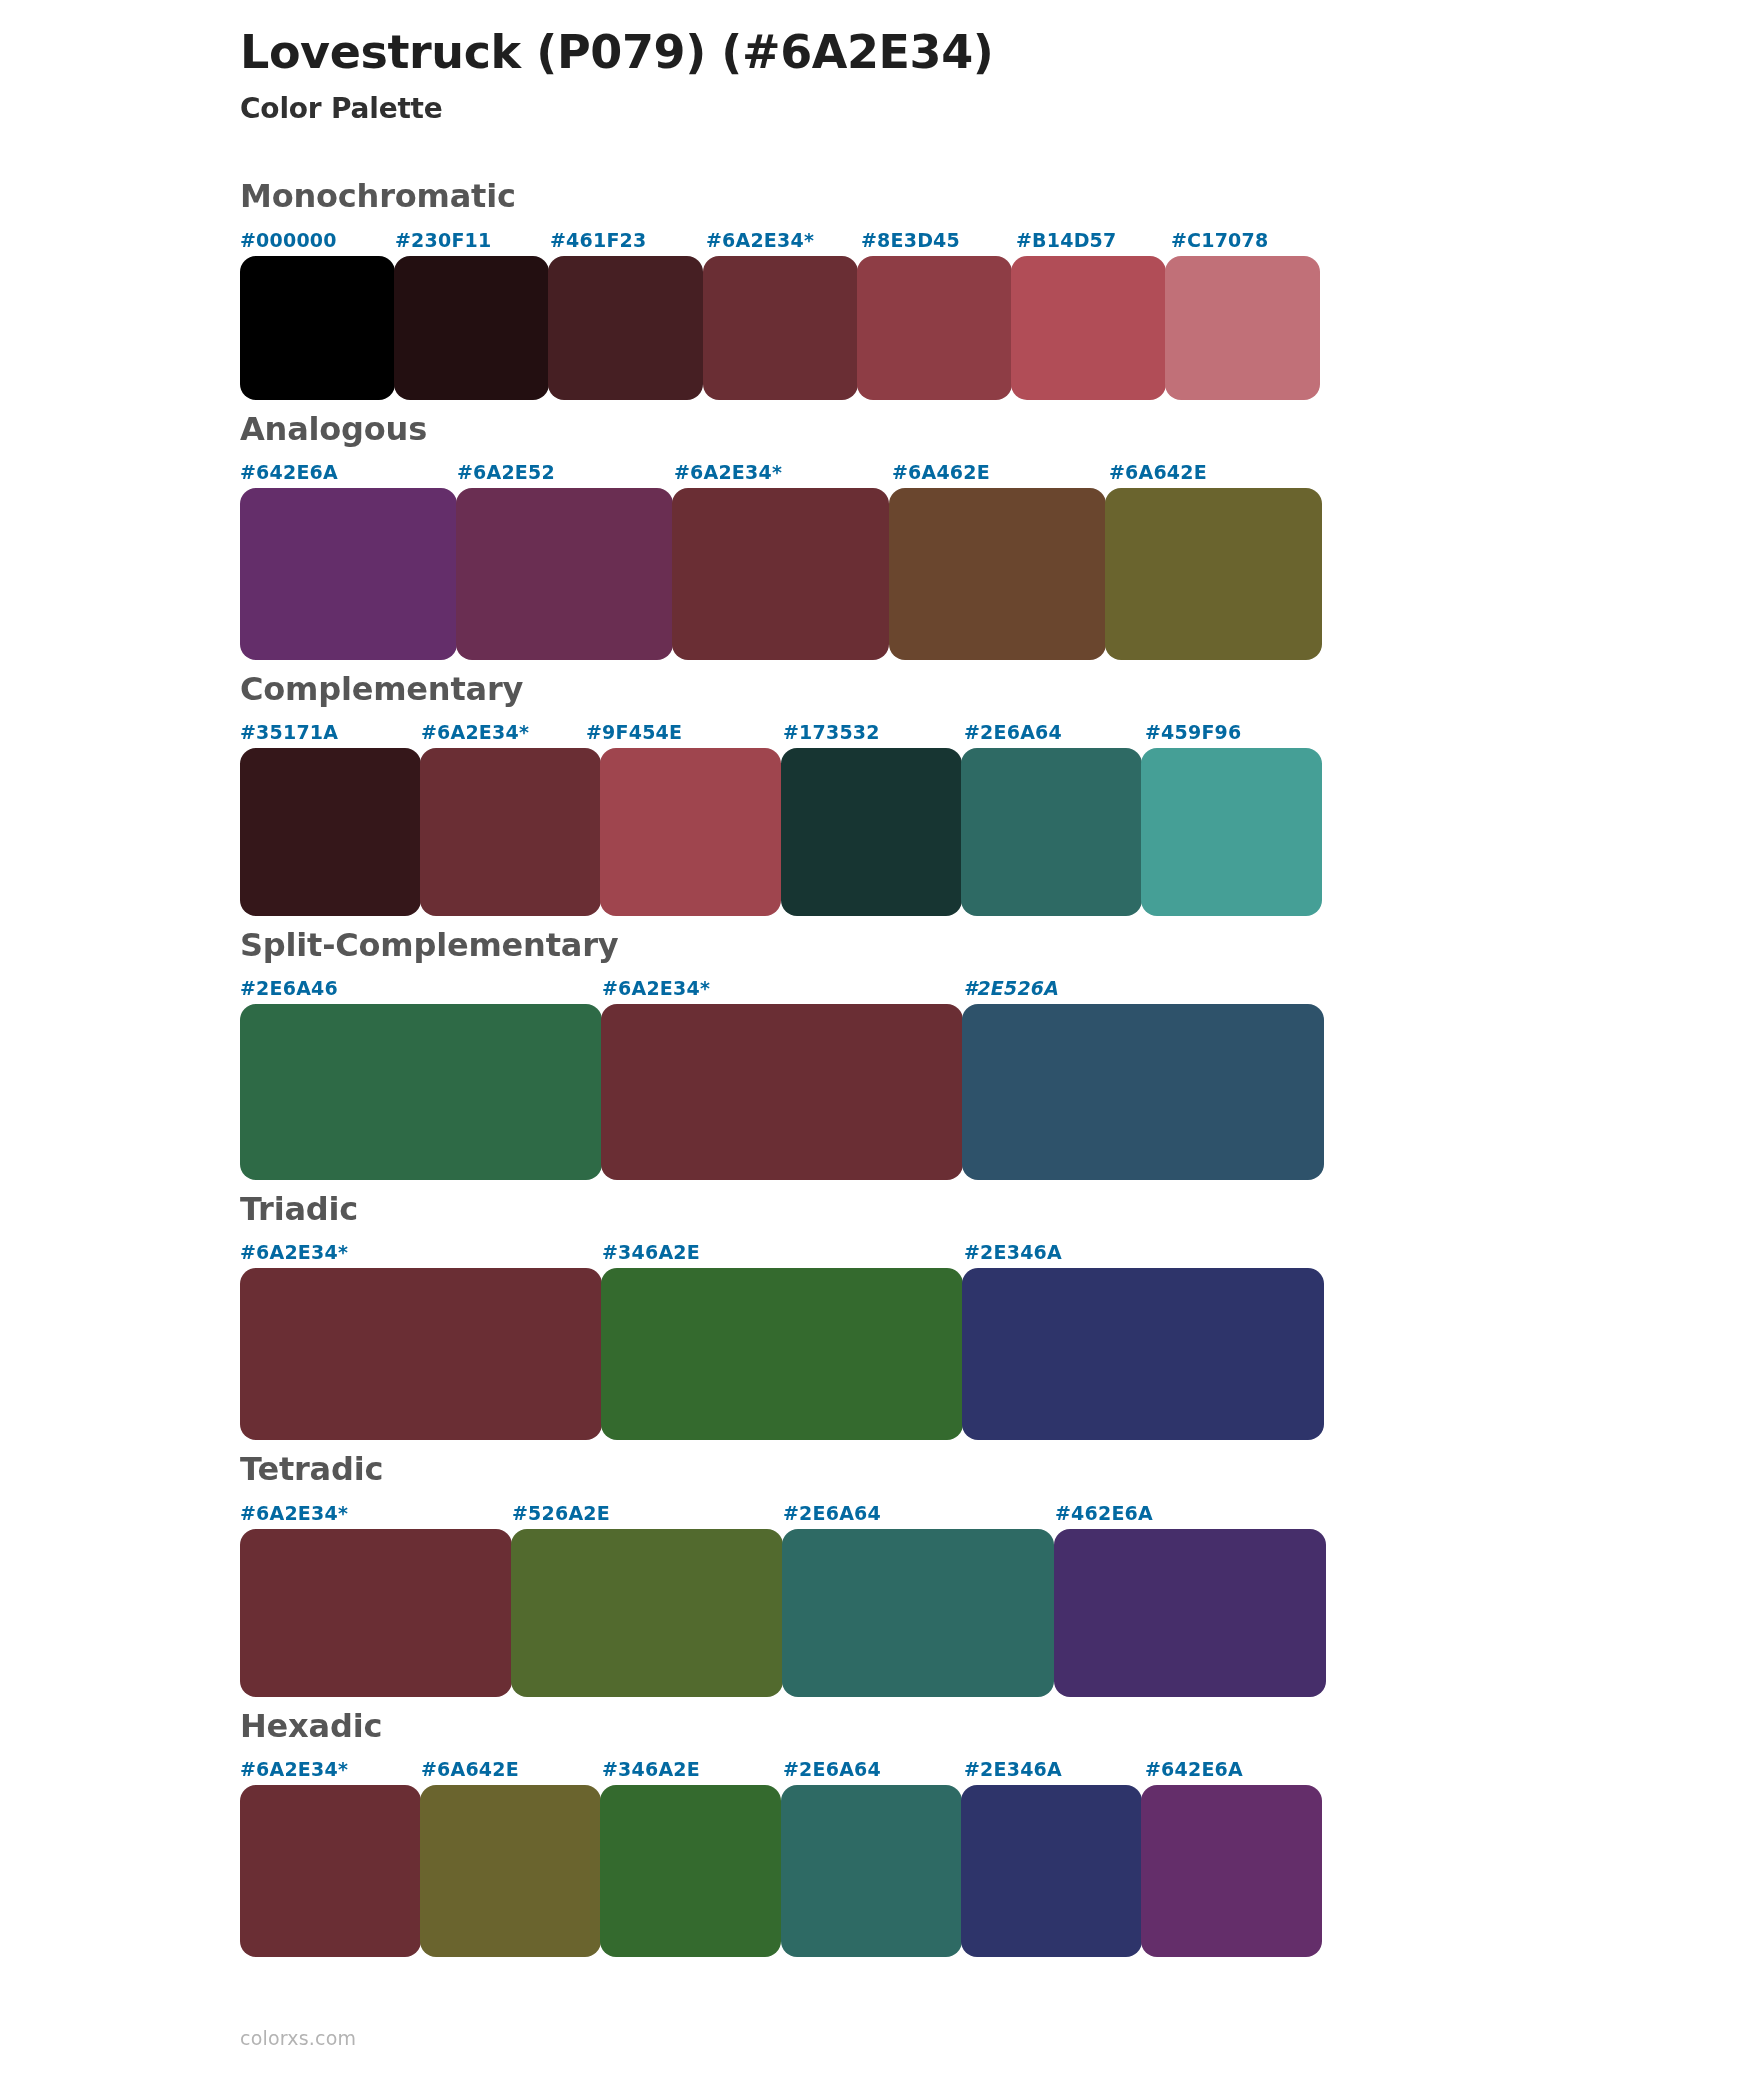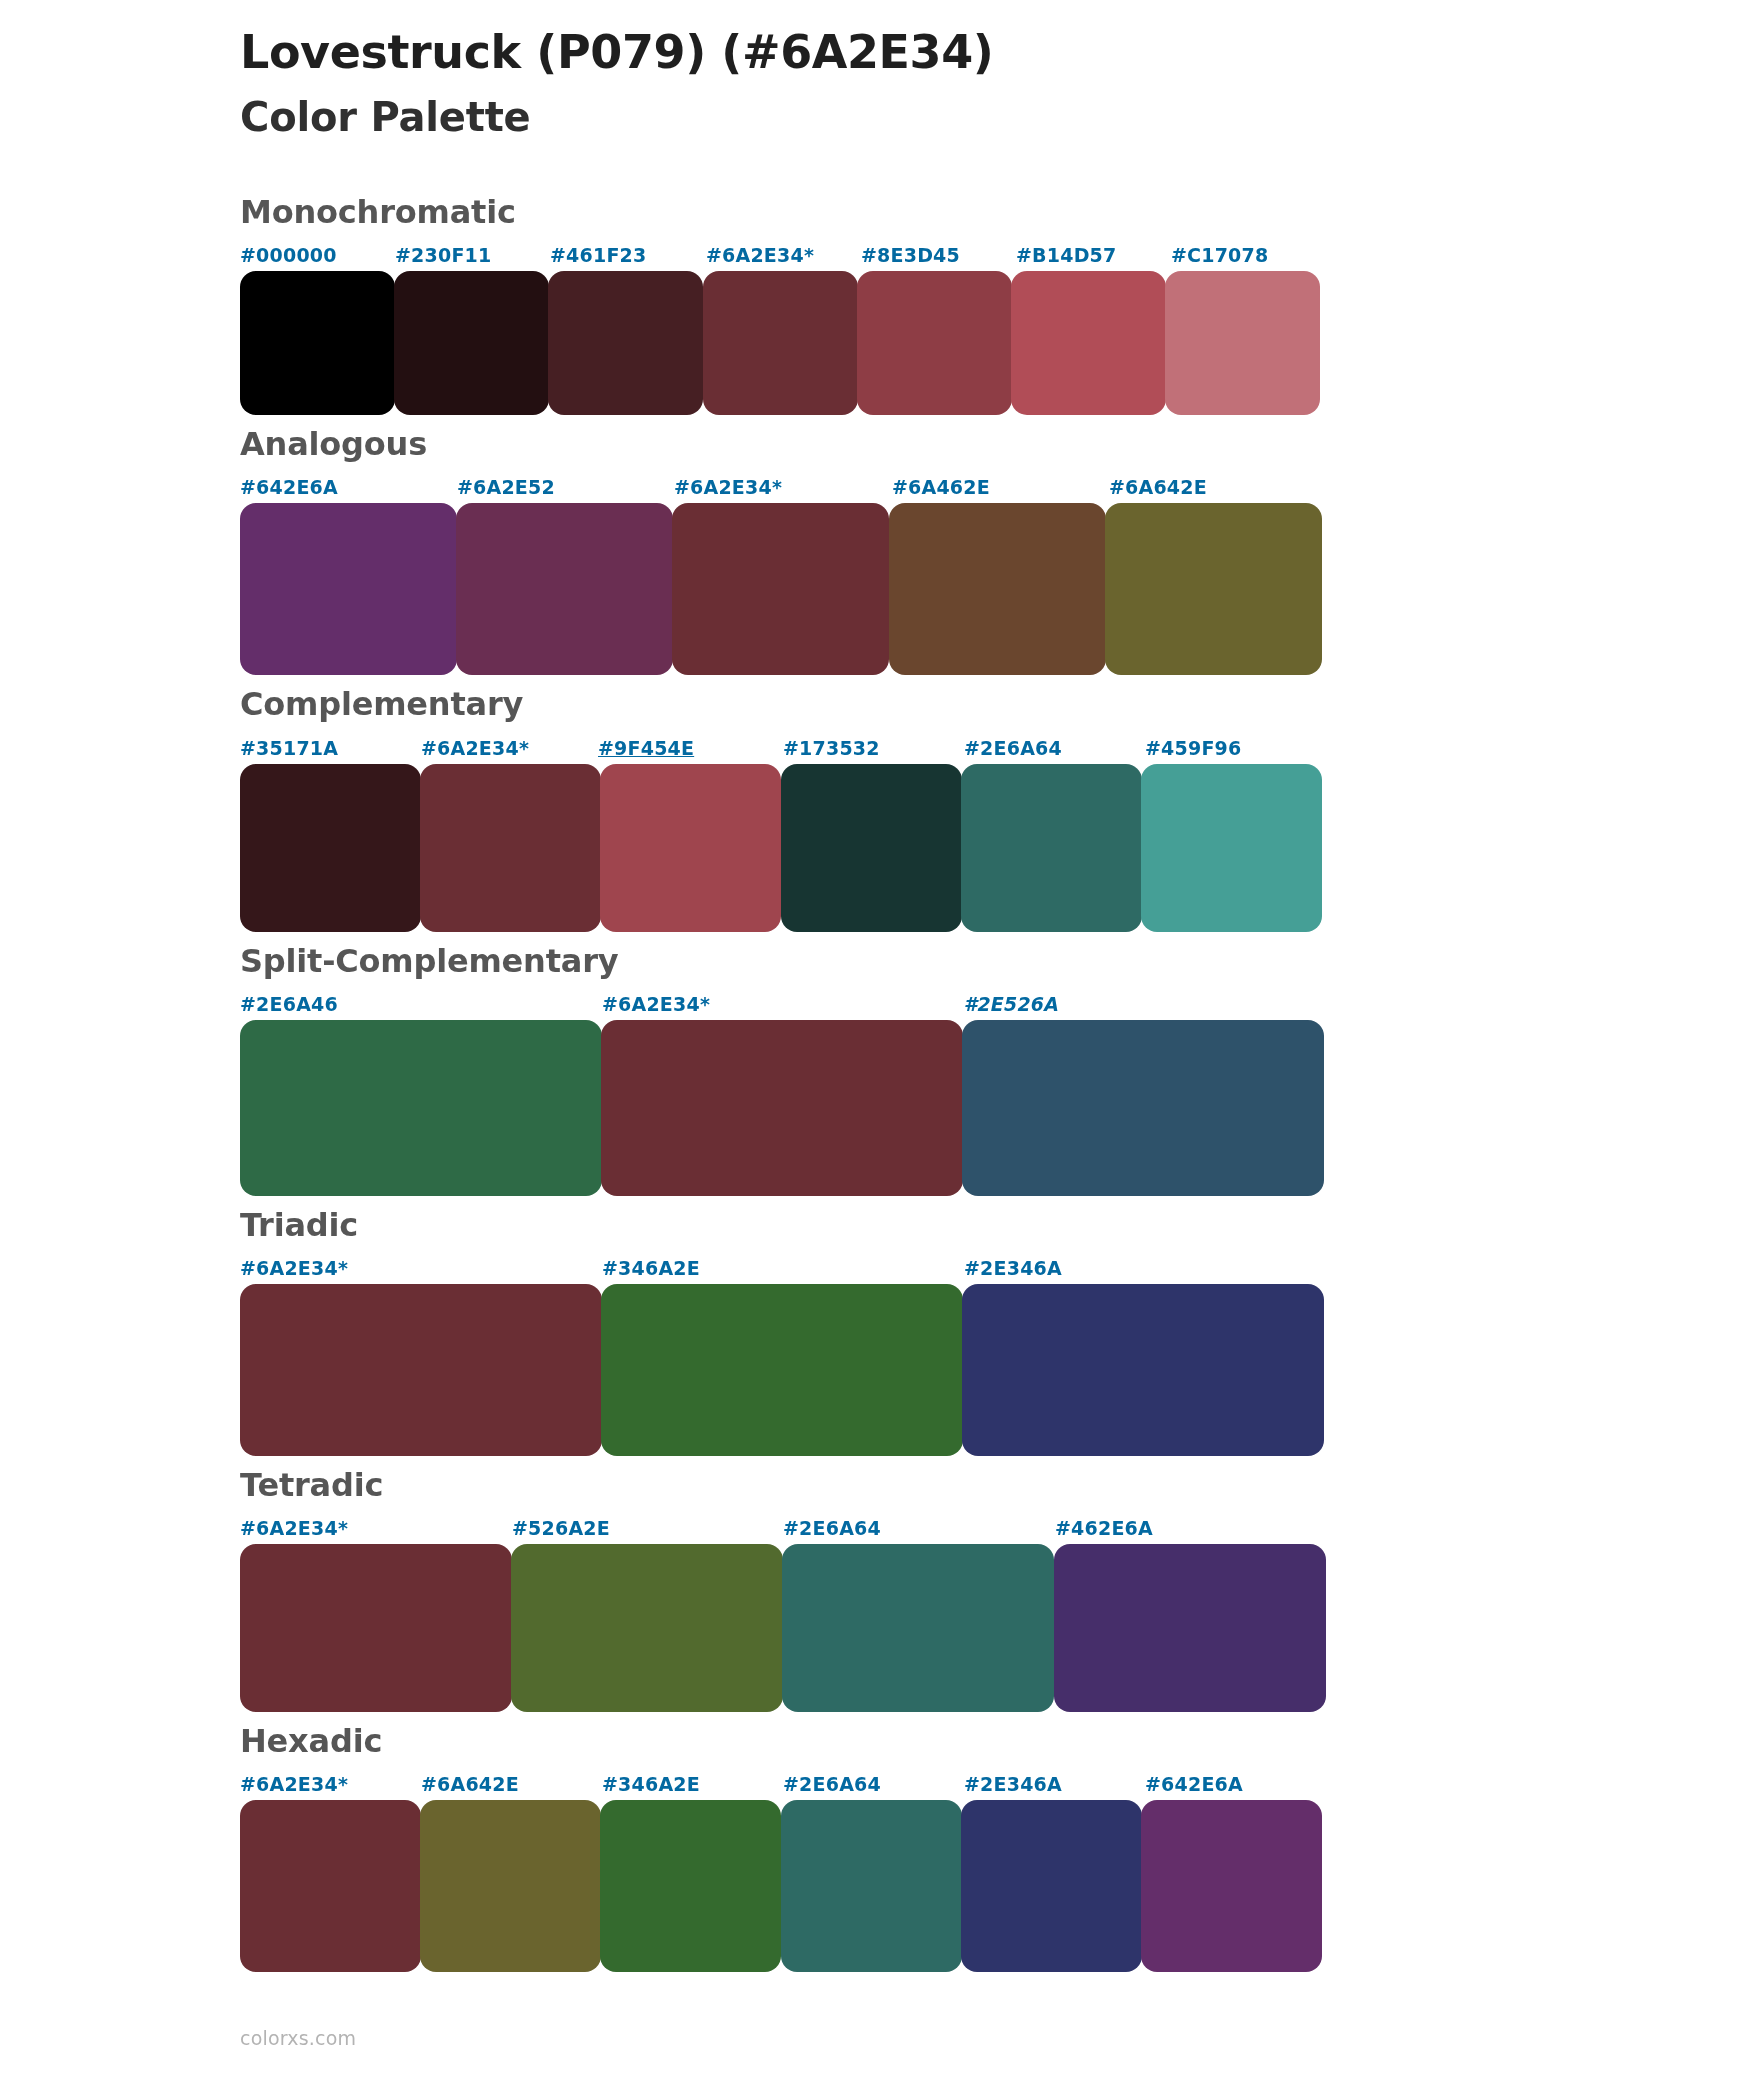--- a/index.html
+++ b/index.html
@@ -30,21 +30,21 @@
   .title {
     font-size: 46px;
     font-weight: 700;
     color: #1f1f1f;
     letter-spacing: -0.4px;
     line-height: 1.25;
     white-space: nowrap;
   }
 
   .subtitle {
-    font-size: 40px;
+    font-size: 28px;
     font-weight: 600;
     color: #303030;
     letter-spacing: -0.2px;
     line-height: 1.3;
     margin-top: 9.6px;
     white-space: nowrap;
   }
 
   .sections {
     margin-top: 50px;
@@ -160,21 +160,21 @@
           <div class="swatch" title="#6A2E34*" style="width: 217px; background: rgb(106, 46, 52); margin-left: -0.8px;"></div>
           <div class="swatch" title="#6A462E" style="width: 217px; background: rgb(106, 70, 46); margin-left: -0.8px;"></div>
           <div class="swatch" title="#6A642E" style="width: 217px; background: rgb(106, 100, 46); margin-left: -0.8px;"></div>
         </div>
       </div>
       <div class="section">
         <div class="section-title">Complementary</div>
         <div class="labels-row">
           <div class="hex-label" style="left: 0px;">#35171A</div>
           <div class="hex-label" style="left: 181px;">#6A2E34*</div>
-          <div class="hex-label" style="left: 358px; text-decoration: underline;">#9F454E</div>
+          <div class="hex-label" style="left: 346px;">#9F454E</div>
           <div class="hex-label" style="left: 543px;">#173532</div>
           <div class="hex-label" style="left: 724px;">#2E6A64</div>
           <div class="hex-label" style="left: 905px;">#459F96</div>
         </div>
         <div class="swatch-row h-comp">
           <div class="swatch" title="#35171A" style="width: 181px; background: rgb(53, 23, 26); margin-left: 0px;"></div>
           <div class="swatch" title="#6A2E34*" style="width: 181px; background: rgb(106, 46, 52); margin-left: -0.8px;"></div>
           <div class="swatch" title="#9F454E" style="width: 181px; background: rgb(159, 69, 78); margin-left: -0.8px;"></div>
           <div class="swatch" title="#173532" style="width: 181px; background: rgb(23, 53, 50); margin-left: -0.8px;"></div>
           <div class="swatch" title="#2E6A64" style="width: 181px; background: rgb(46, 106, 100); margin-left: -0.8px;"></div>

